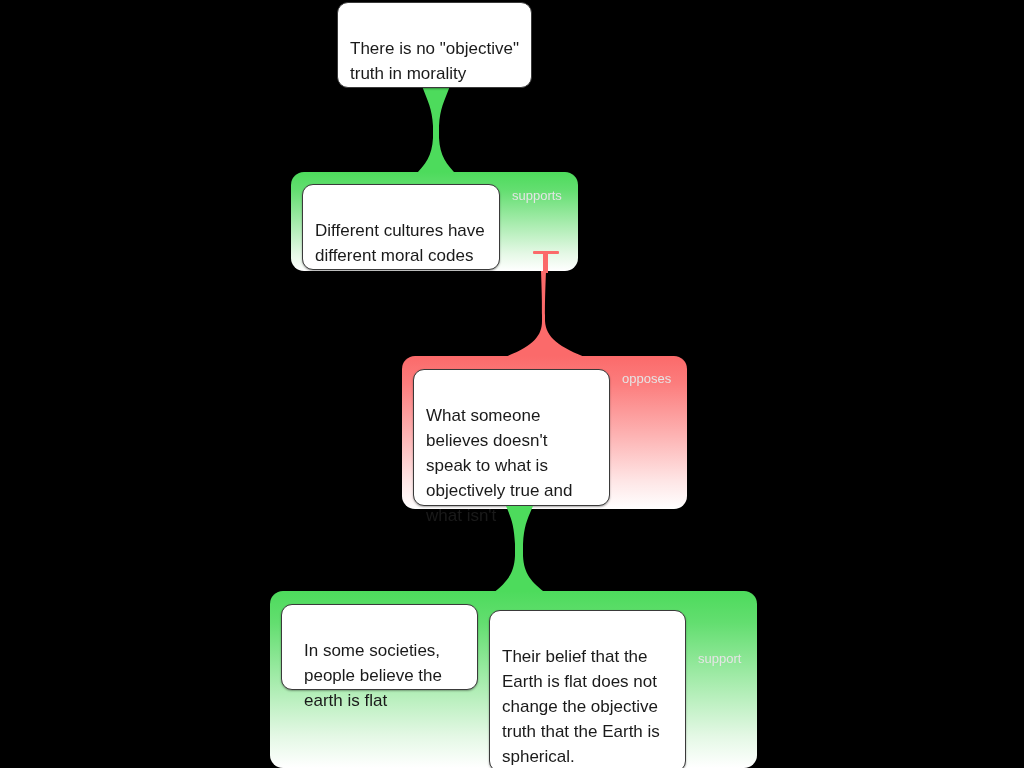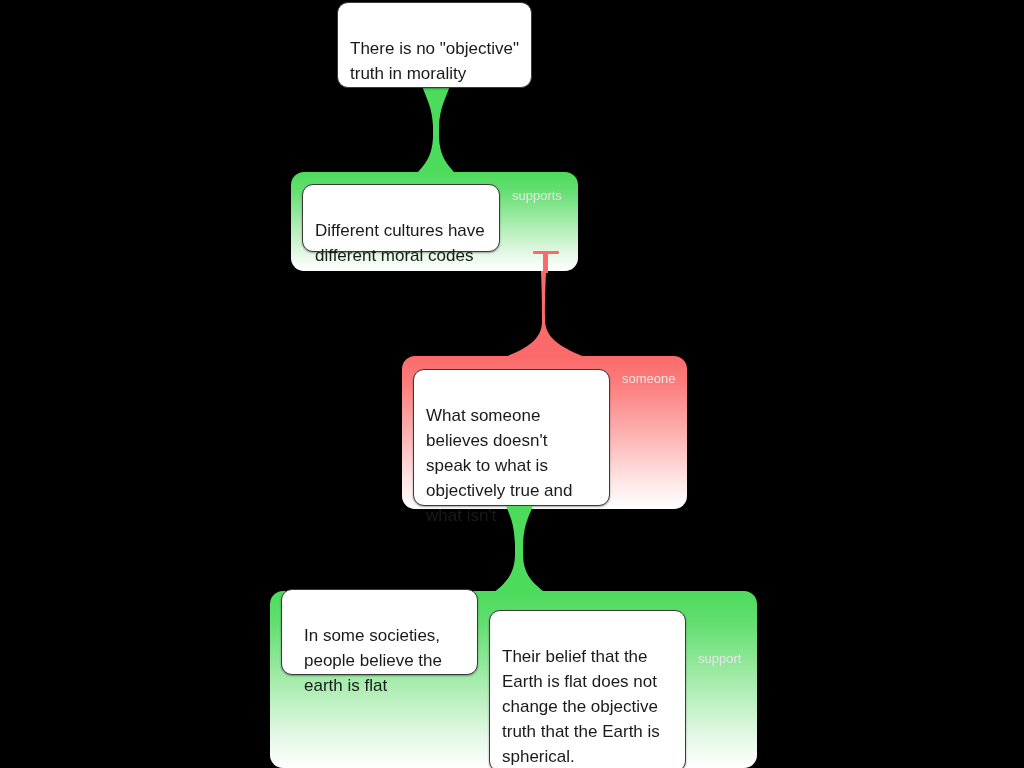--- a/index.html
+++ b/index.html
@@ -97,53 +97,53 @@
     </svg>
   </div>
 
   <div class="card" style="left:337px; top:2px; width:195px; height:86px;">
     <span>There is no "objective" truth in morality</span>
   </div>
 
   <div class="panel green" style="left:291px; top:172px; width:287px; height:99px;">
   </div>
   <div class="panel-label" style="left:512px; top:188px;">supports</div>
-  <div class="card" style="left:302px; top:184px; width:198px; height:68px;">
+  <div class="card" style="left:302px; top:184px; width:198px; height:86px;">
     <span>Different cultures have different moral codes</span>
   </div>
 
   <div class="stub" style="left:533px; top:251px; width:26px; height:22px;">
     <div class="bar" style="width:26px;"></div>
     <div class="stem" style="left:10px; height:19px;"></div>
   </div>
 
   <div class="connector" style="left:500px; top:271px; width:92px; height:88px;">
     <svg width="92" height="88" viewBox="0 0 92 88">
       <path d="M 41,0 L 46,0 C 45,26 45,34 45,44 L 45,50 C 46,66 58,76 90,88 L 0,88 C 32,76 42,66 42,50 L 42,44 C 42,34 42,26 41,0 Z" fill="#fb6a6a"></path>
     </svg>
   </div>
 
   <div class="panel red" style="left:402px; top:356px; width:285px; height:153px;">
   </div>
-  <div class="panel-label" style="left:622px; top:371px;">someone</div>
+  <div class="panel-label" style="left:622px; top:371px;">opposes</div>
   <div class="card" style="left:413px; top:369px; width:197px; height:137px;">
     <span>What someone believes doesn't speak to what is objectively true and what isn't</span>
   </div>
 
   <div class="connector" style="left:489px; top:506px; width:60px; height:88px;">
     <svg width="60" height="88" viewBox="0 0 60 88">
       <path d="M 17,0 L 44,0 C 38,14 35,20 34,38 L 34,50 C 35,68 42,76 58,88 L 3,88 C 18,76 25,68 26,50 L 26,38 C 25,20 23,14 17,0 Z" fill="#4ddb5c"></path>
     </svg>
   </div>
 
   <div class="panel green" style="left:270px; top:591px; width:487px; height:177px;">
   </div>
   <div class="panel-label" style="left:698px; top:605px;margin-top:46px;">support</div>
 
-  <div class="card" style="left:281px; top:589px; width:197px; height:86px;padding-left:22px;">
+  <div class="card" style="left:281px; top:604px; width:197px; height:86px;padding-left:22px;">
     <span>In some societies, people believe the earth is flat</span>
   </div>
 
   <div class="card" style="left:489px; top:610px; width:197px; height:162px;">
     <span>Their belief that the Earth is flat does not change the objective truth that the Earth is spherical.</span>
   </div>
 
 </div>
 
 </body></html>

